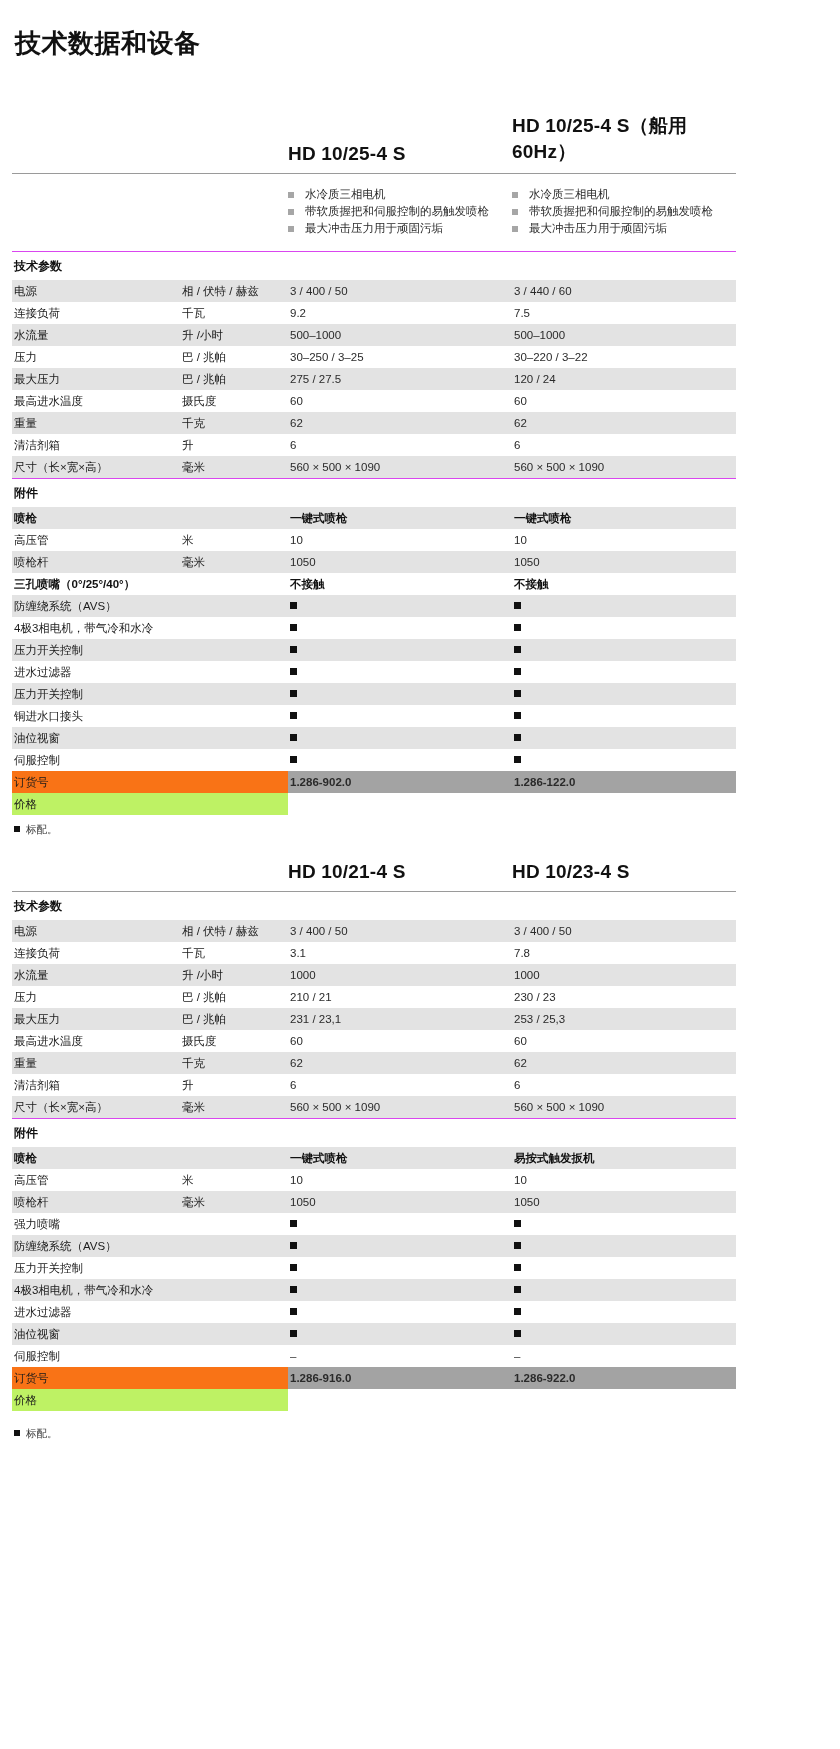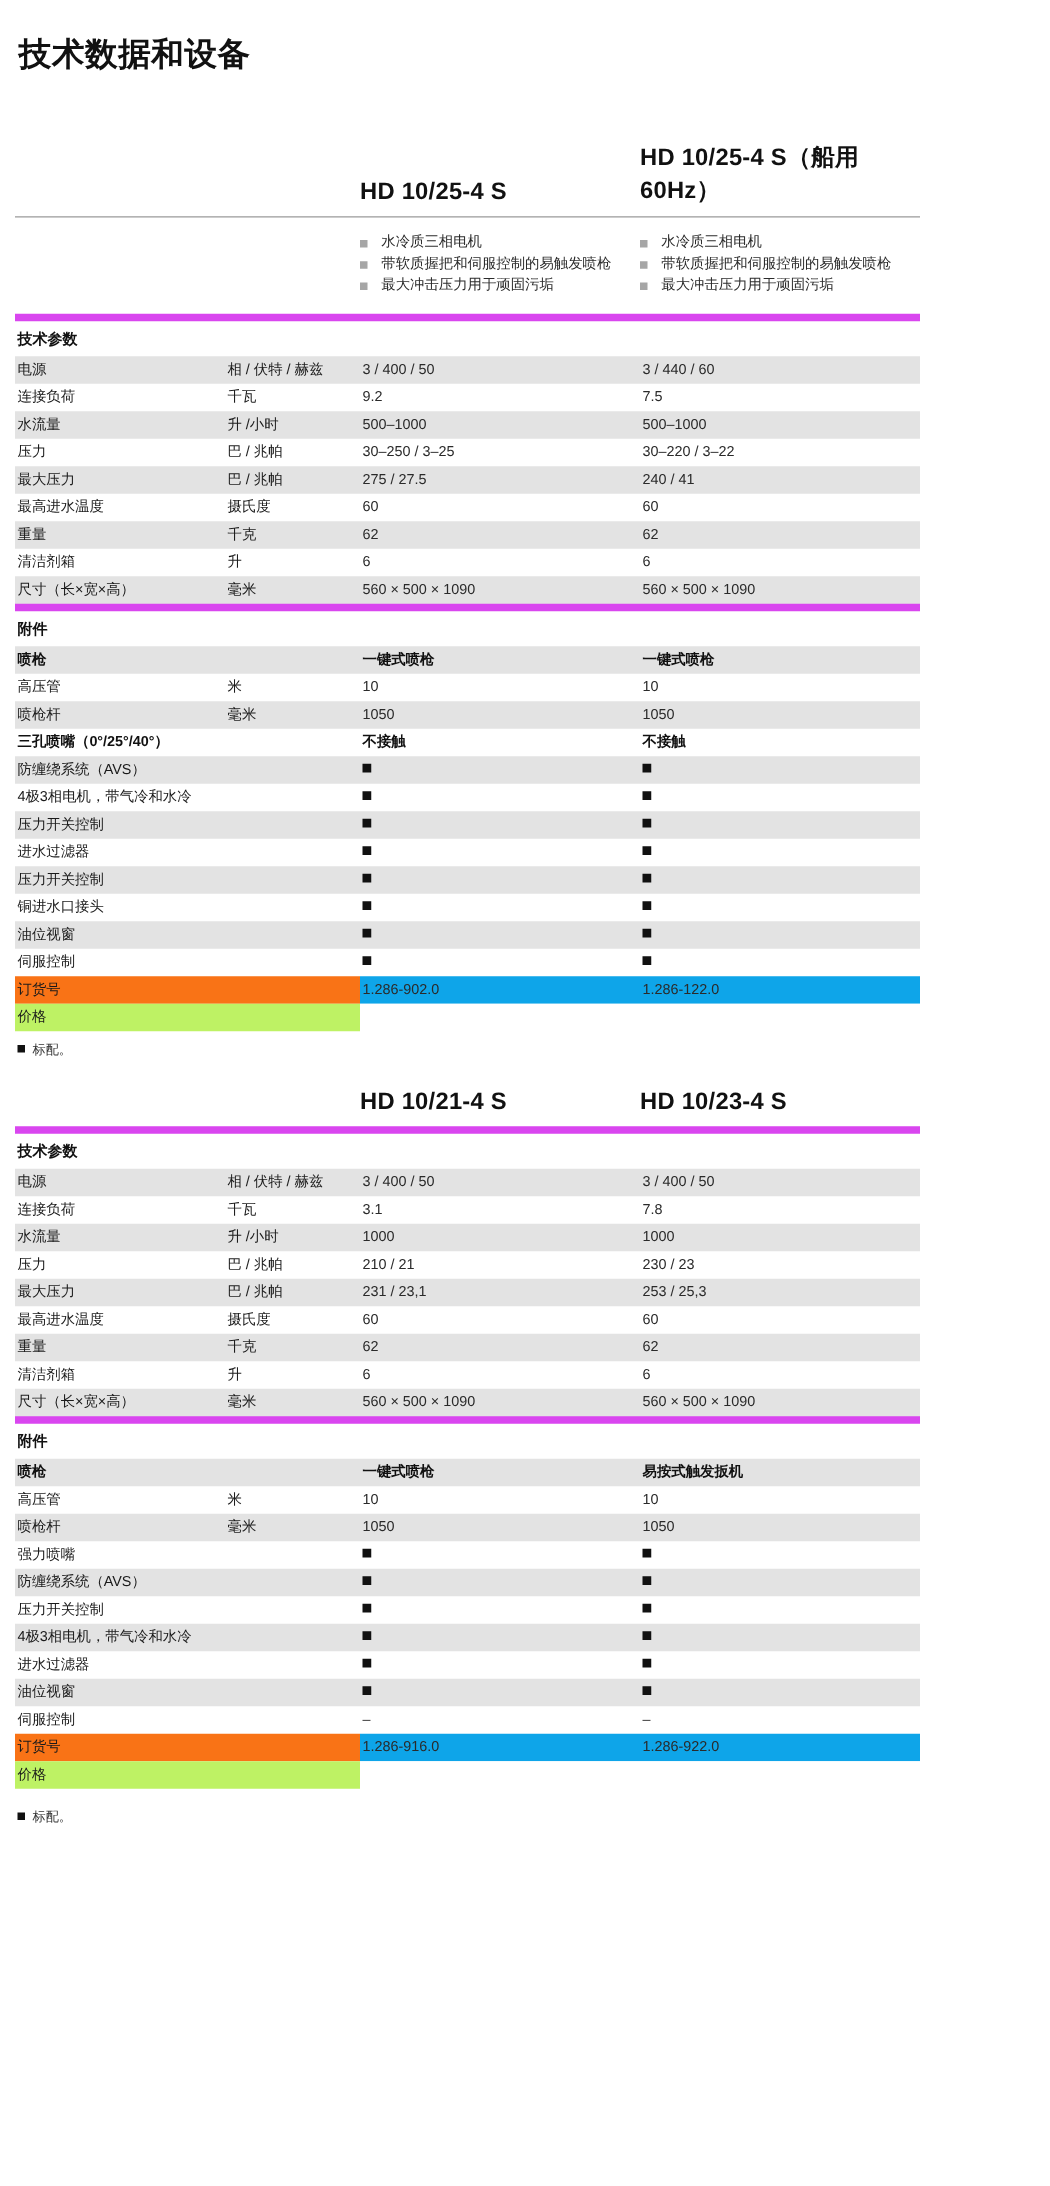--- a/index.html
+++ b/index.html
@@ -78,21 +78,21 @@
     position: absolute;
     left: 0;
     top: 6px;
     width: 6px;
     height: 6px;
     background: #a6a6a6;
   }
 
   
   .sec-head td {
-    border-top: 6px solid #d946ef;
+    border-top: 1px solid #d946ef;
     padding: 6px 0 5px 2px;
     font-size: 12px;
     font-weight: bold;
     color: #111;
   }
 
   
   tr.data td {
     padding: 4px 6px 4px 2px;
     font-size: 11.5px;
@@ -108,21 +108,21 @@
     display: inline-block;
     width: 7px;
     height: 7px;
     background: #111;
     vertical-align: middle;
     margin-top: -2px;
   }
   td.val .dash { color: #333; }
 
   
-  tr.order td { background: #0ea5e9; font-weight: normal; color: #111; }
+  tr.order td { background: #a3a3a3; font-weight: bold; color: #111; }
   tr.order td.lbl { background: #f97316; }
 
   
   tr.price td { background: #bef264; }
   tr.price td.val { background: #ffffff; }
 
   .footnote {
     font-size: 10.5px;
     color: #333;
     padding: 8px 0 0 2px;
@@ -205,21 +205,21 @@
             <tr class="data">
               <td class="lbl">压力</td>
               <td class="lbl">巴 / 兆帕</td>
               <td class="val">30–250 / 3–25</td>
               <td class="val">30–220 / 3–22</td>
             </tr>
             <tr class="data zebra">
               <td class="lbl">最大压力</td>
               <td class="lbl">巴 / 兆帕</td>
               <td class="val">275 / 27.5</td>
-              <td class="val">240 / 41</td>
+              <td class="val">120 / 24</td>
             </tr>
             <tr class="data">
               <td class="lbl">最高进水温度</td>
               <td class="lbl">摄氏度</td>
               <td class="val">60</td>
               <td class="val">60</td>
             </tr>
             <tr class="data zebra">
               <td class="lbl">重量</td>
               <td class="lbl">千克</td>

